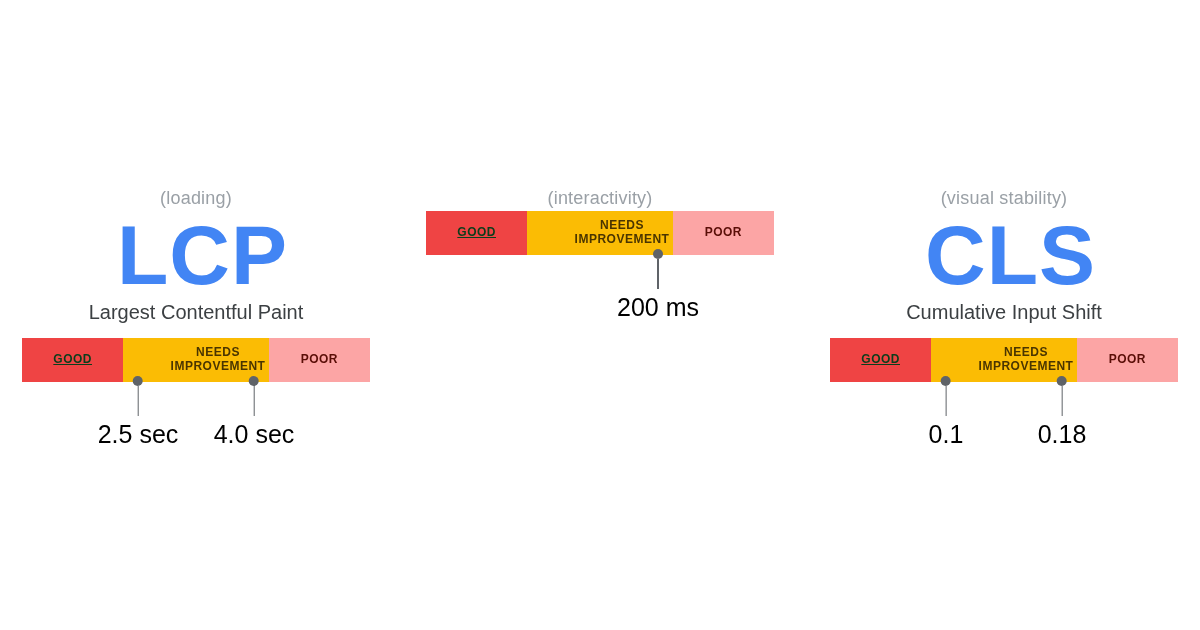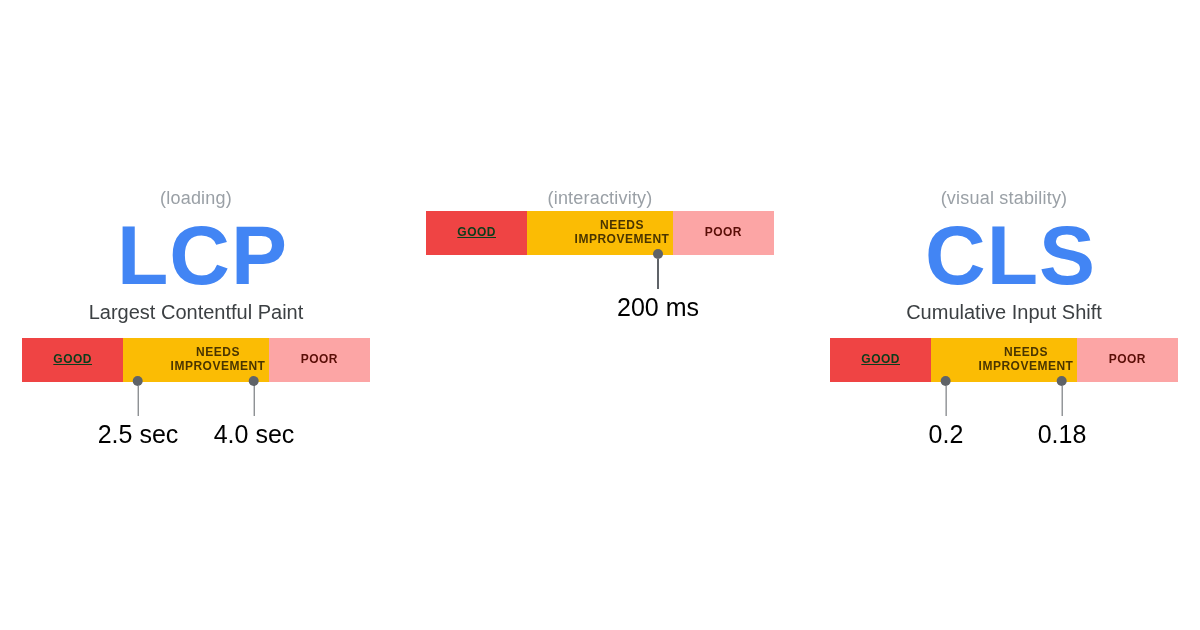--- a/index.html
+++ b/index.html
@@ -150,21 +150,21 @@
     <div class="bar">
       <div class="seg good">GOOD</div>
       <div class="seg mid">NEEDS
 IMPROVEMENT</div>
       <div class="seg poor">POOR</div>
     </div>
     <div class="ticks">
       <div class="tick left">
         <div class="dot"></div>
         <div class="stem"></div>
-        <div class="label">0.2</div>
+        <div class="label">0.1</div>
       </div>
       <div class="tick right">
         <div class="dot"></div>
         <div class="stem"></div>
         <div class="label">0.18</div>
       </div>
     </div>
   </div>
 
 </div>

